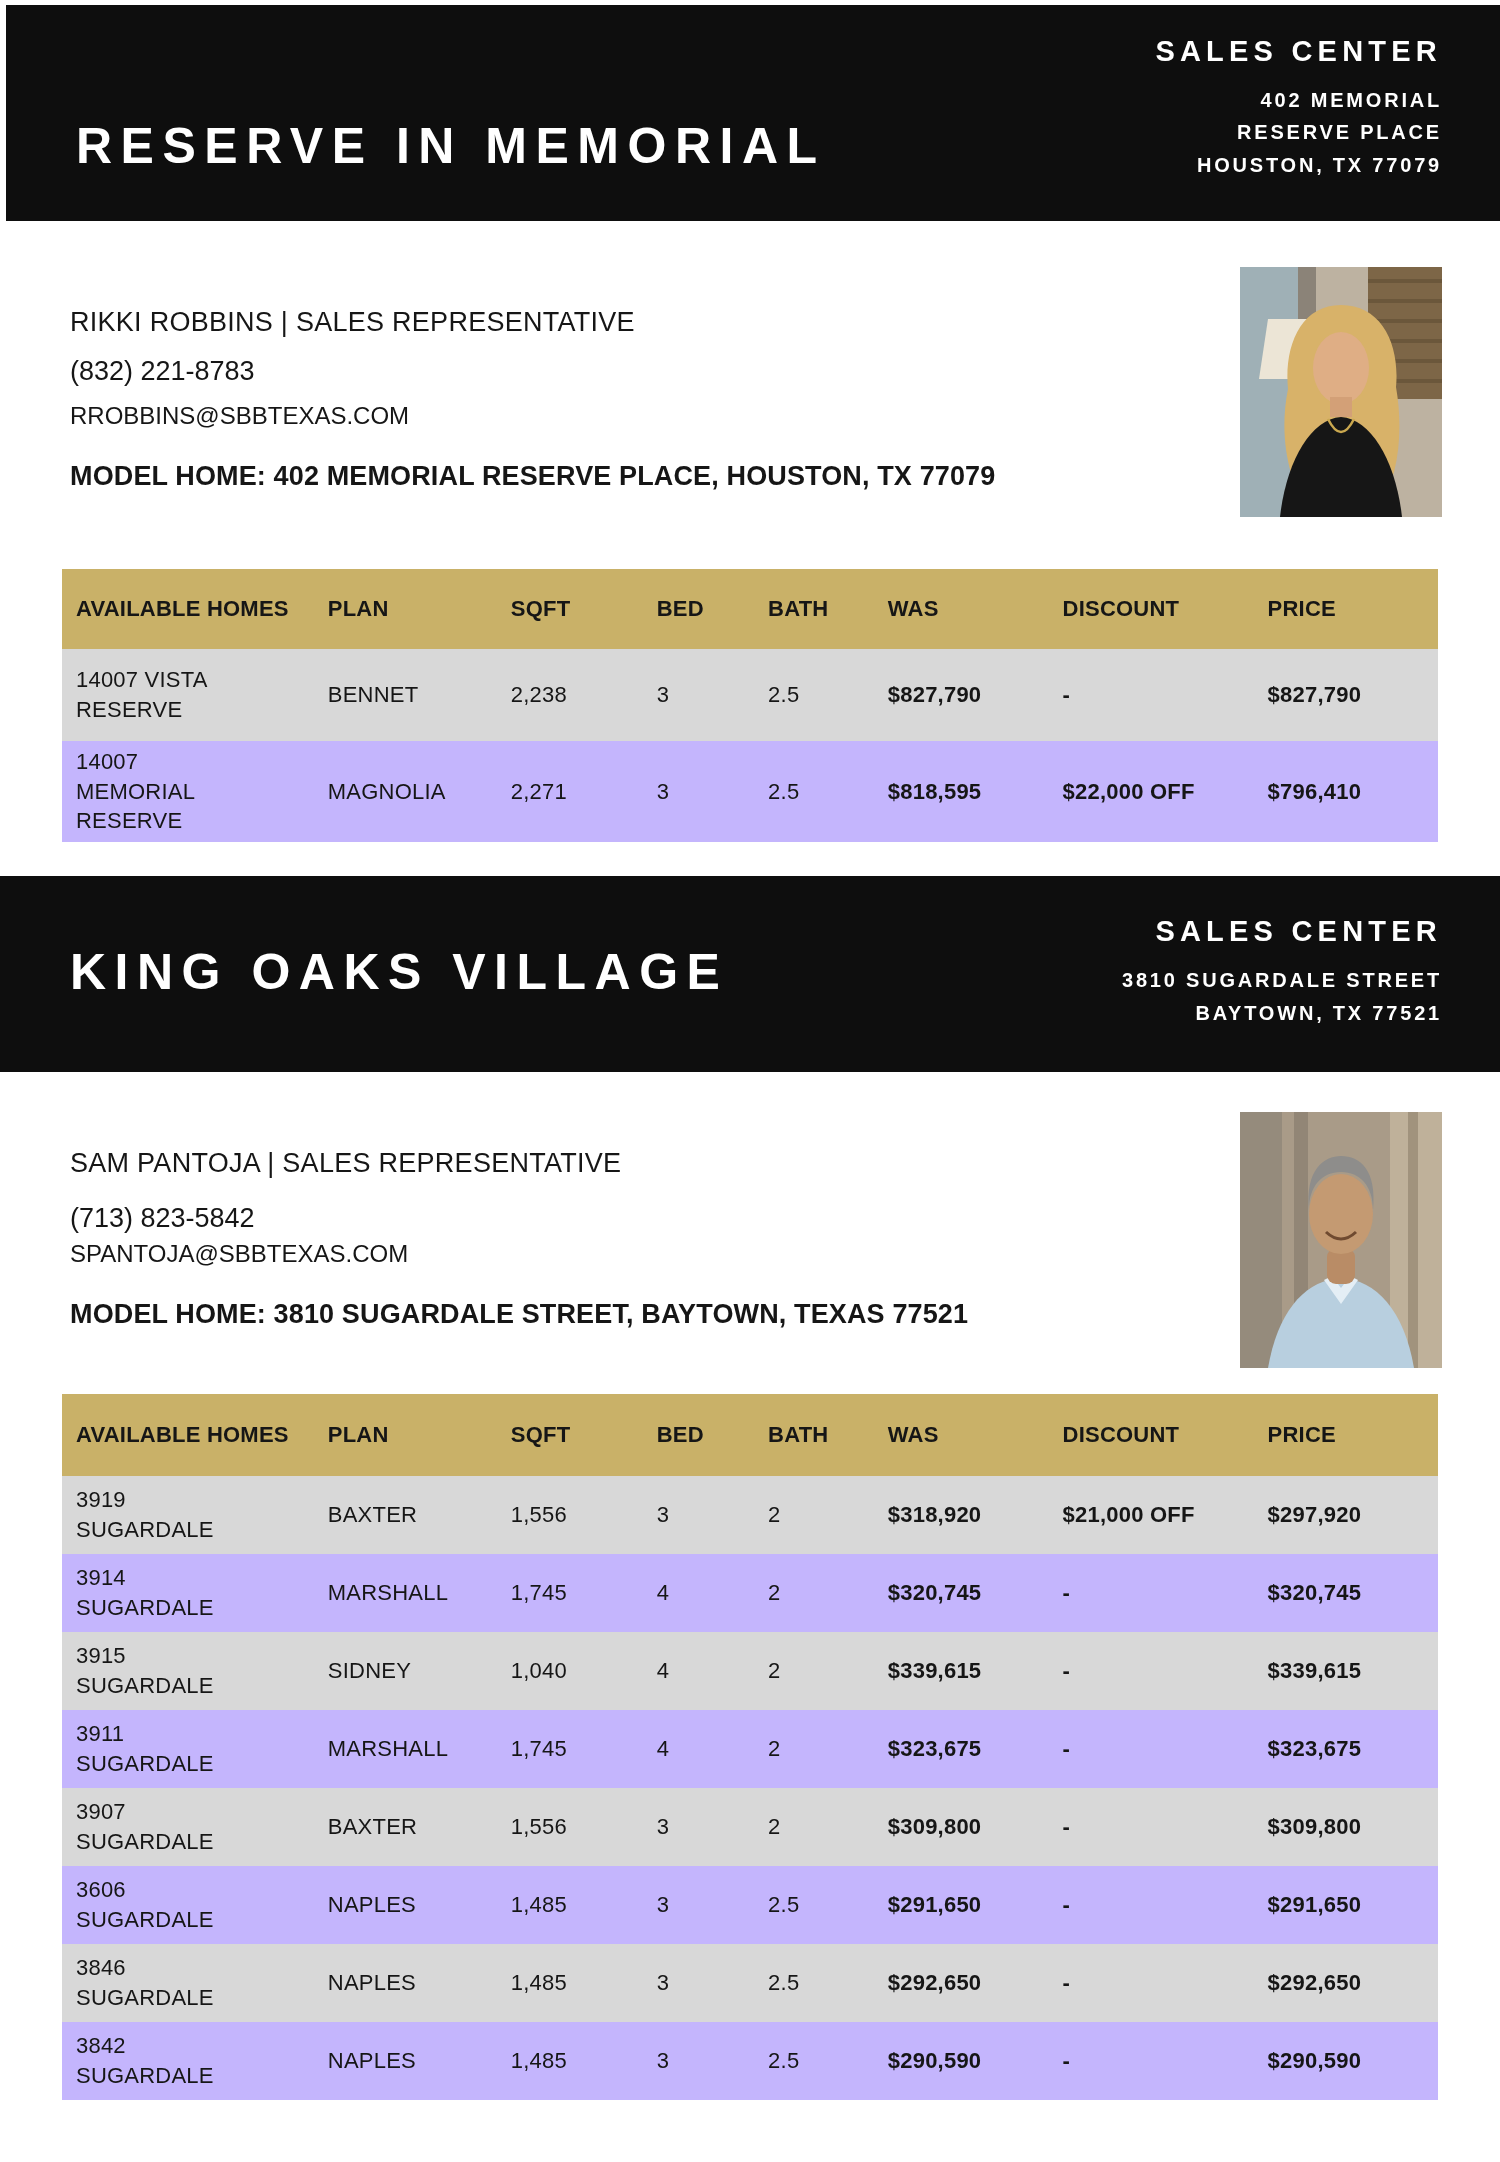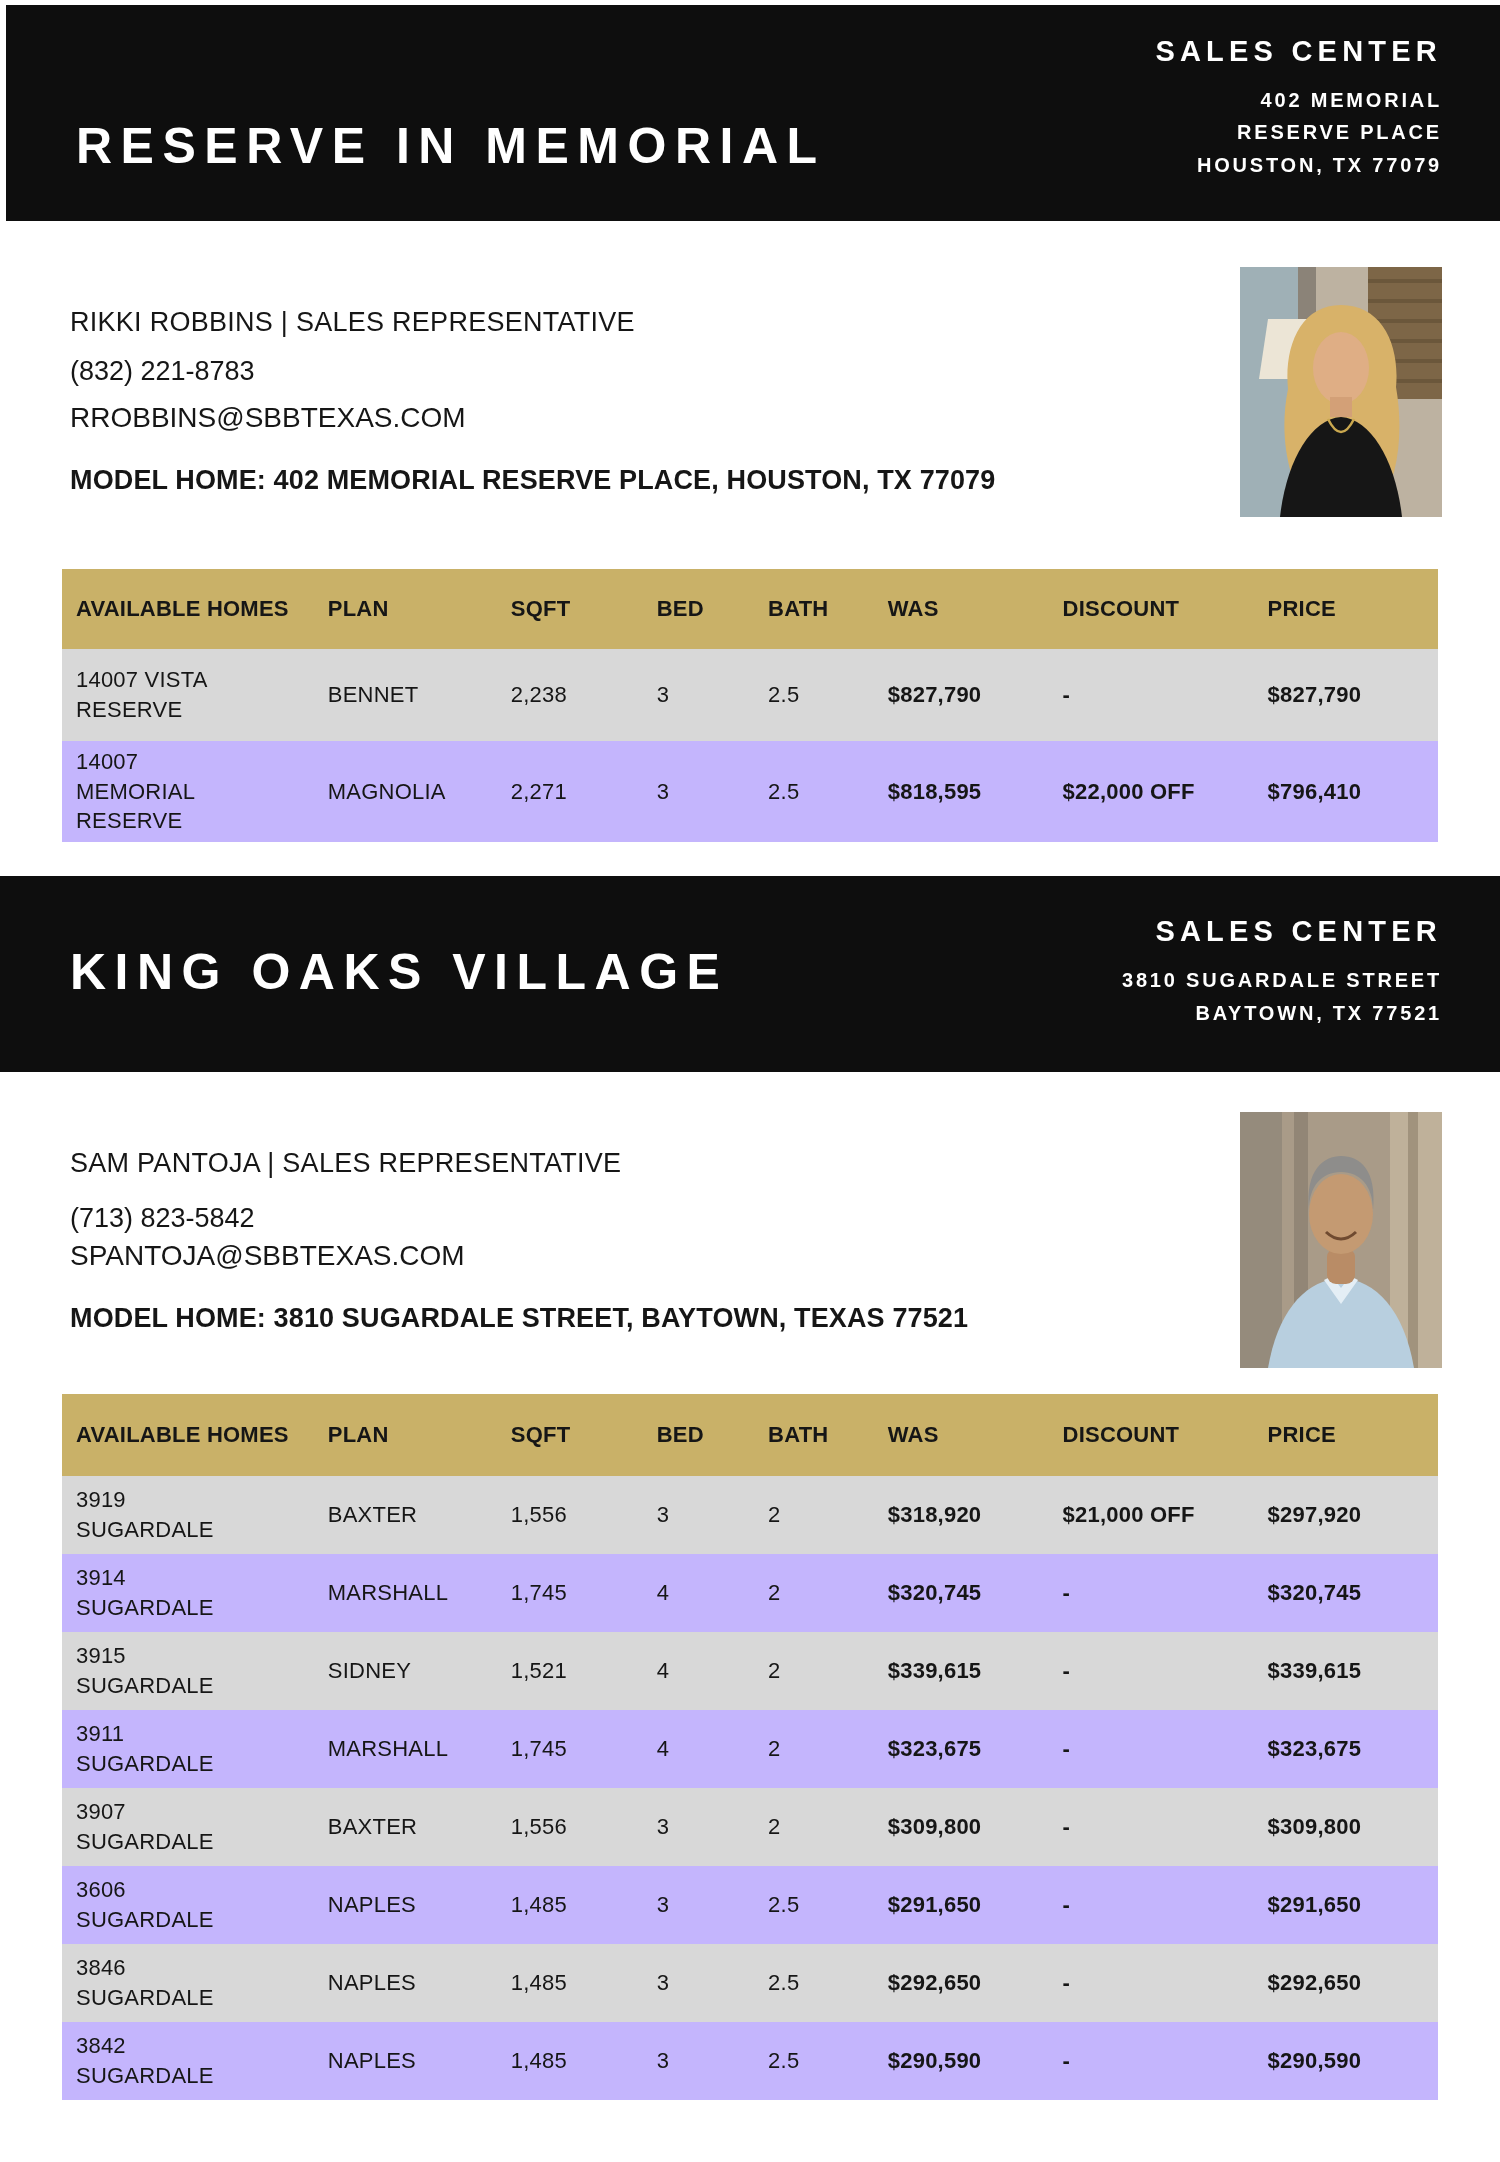--- a/index.html
+++ b/index.html
@@ -35,21 +35,21 @@
   .sc-address {
     margin-top:16px;
     font-size:20px; font-weight:600;
     letter-spacing:0.14em; line-height:1.62;
   }
   .rep { position:relative; box-sizing:border-box; padding-left:70px;border-radius:12px; }
   .rep-1 { height:344px; padding-top:86px; }
   .rep-2 { height:318px; padding-top:76px; }
   .rep-name  { font-size:27px; letter-spacing:0.01em; }
   .rep-phone { font-size:27px; margin-top:18px; }
-  .rep-email { font-size:28px; margin-top:15px; }
+  .rep-email { font-size:24px; margin-top:15px; }
   .rep-2 .rep-phone { margin-top:24px; }
   .rep-2 .rep-email { margin-top:6px; }
   .rep-model { font-size:27px; font-weight:700; margin-top:31px; letter-spacing:0.005em; }
   .rep-photo {
     position:absolute; top:46px; right:58px;
     width:202px; height:250px;
     overflow:hidden;
   }
   .rep-2 .rep-photo { top:40px; height:256px; }
   .rep-photo svg { display:block; width:100%; height:100%; }
@@ -220,21 +220,21 @@
         <div class="td">1,745</div>
         <div class="td">4</div>
         <div class="td">2</div>
         <div class="td strong">$320,745</div>
         <div class="td strong">-</div>
         <div class="td strong">$320,745</div>
       </div>
       <div class="trow">
         <div class="td">3915 SUGARDALE</div>
         <div class="td">SIDNEY</div>
-        <div class="td">1,521</div>
+        <div class="td">1,040</div>
         <div class="td">4</div>
         <div class="td">2</div>
         <div class="td strong">$339,615</div>
         <div class="td strong">-</div>
         <div class="td strong">$339,615</div>
       </div>
       <div class="trow">
         <div class="td">3911 SUGARDALE</div>
         <div class="td">MARSHALL</div>
         <div class="td">1,745</div>

